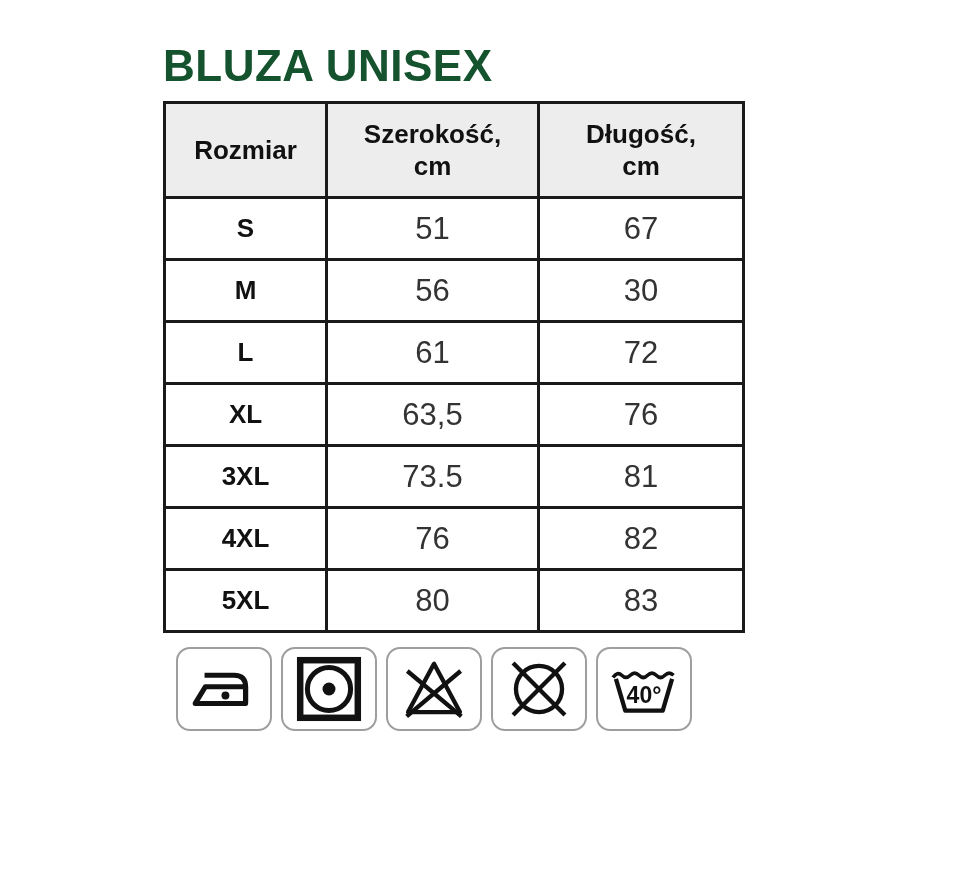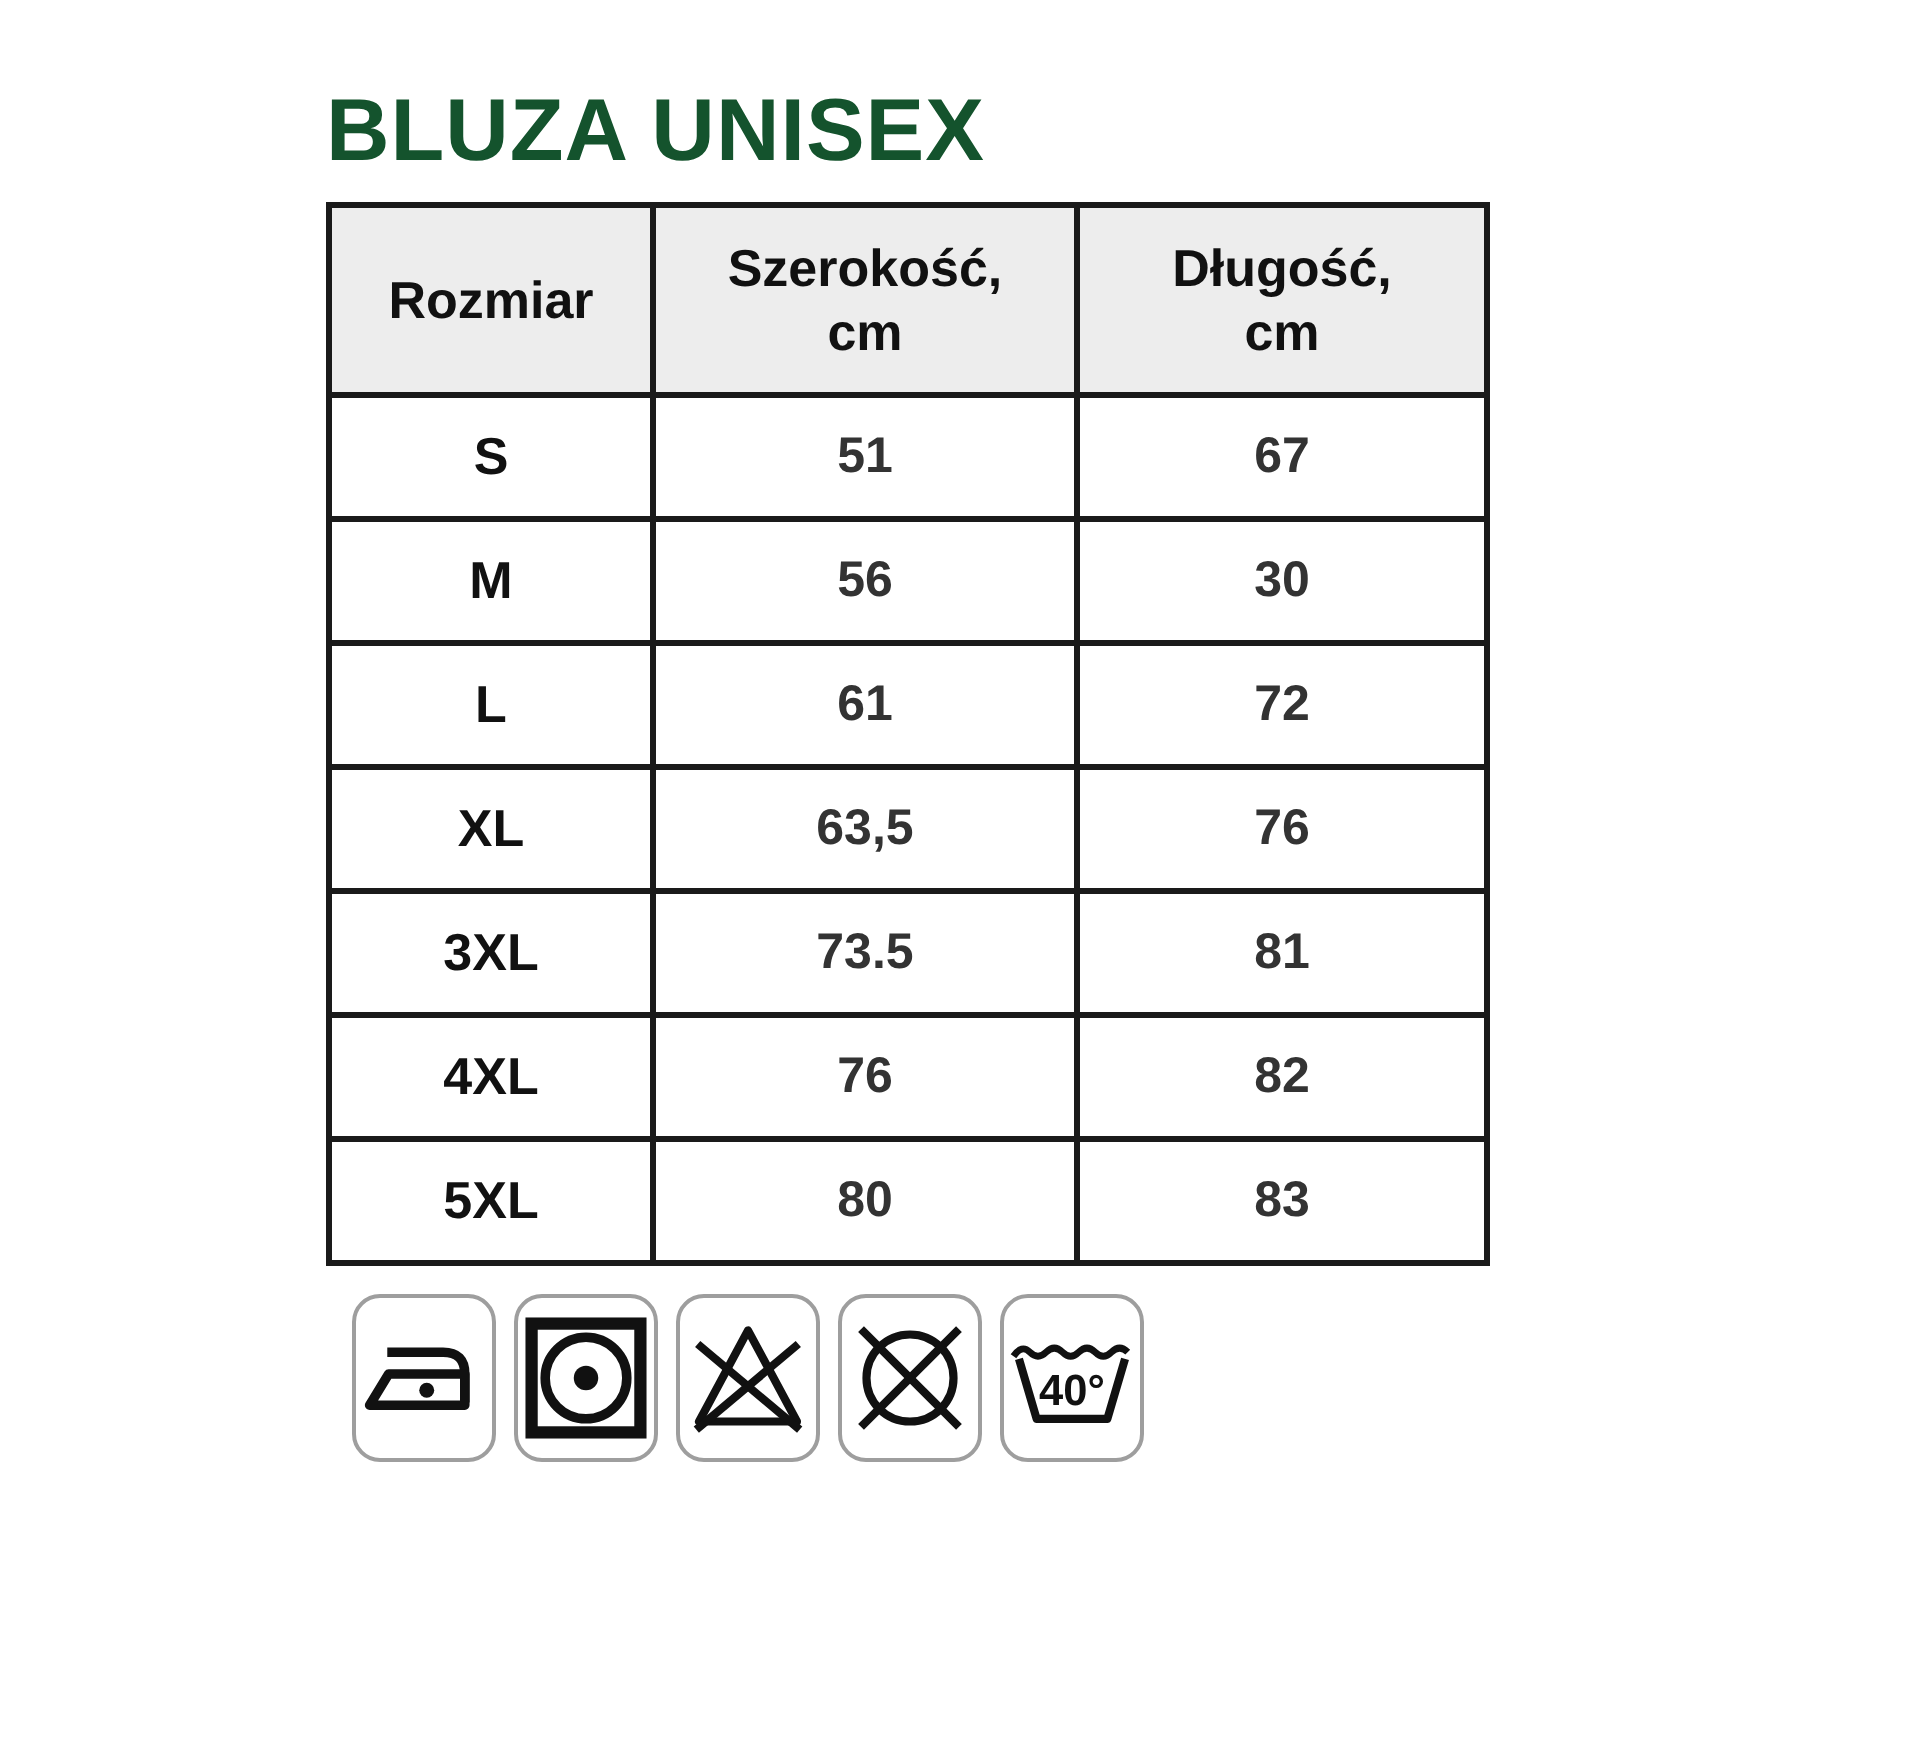--- a/index.html
+++ b/index.html
@@ -56,31 +56,31 @@
   table.size-chart td {
     height: 59px;
     background: #ffffff;
   }
   td.size-cell {
     font-size: 26px;
     font-weight: 700;
     color: #111111;
   }
   td.value-cell {
-    font-size: 25px;
-    font-weight: 700;
+    font-size: 31px;
+    font-weight: 400;
     color: #333333;
   }
   .care-row {
     display: flex;
     gap: 9px;
     margin: 14px 0 0 13px;
   }
   .care-box {
-    width: 72px;
+    width: 96px;
     height: 84px;
     background: #ffffff;
     border: 2px solid #9e9e9e;
     border-radius: 14px;
     box-sizing: border-box;
     display: flex;
     align-items: center;
     justify-content: center;
   }
   .care-box svg {

